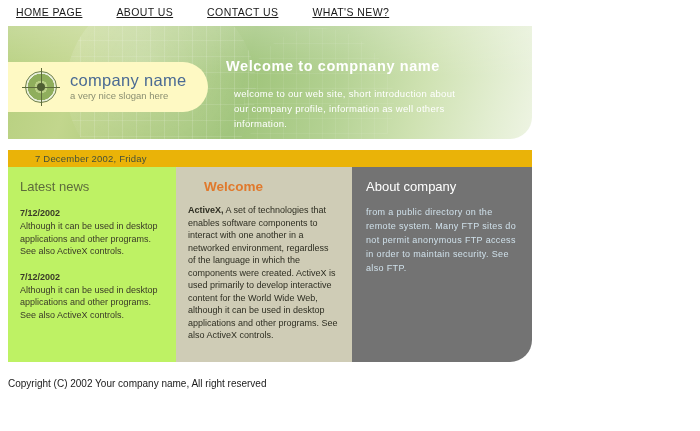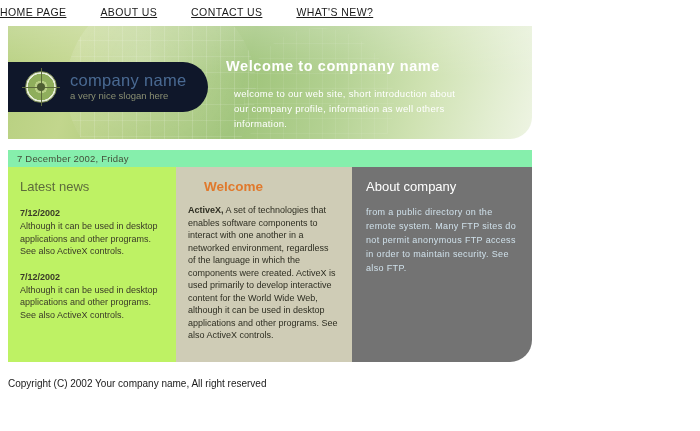--- a/index.html
+++ b/index.html
@@ -16,20 +16,21 @@
     overflow: hidden;
     background: #ffffff;
   }
 
   
   .topnav {
     position: absolute;
     left: 0; top: 0;
     width: 700px;
     height: 24px;
+    padding-left: 16px;
     display: flex;
     align-items: center;
     gap: 34px;
   }
   .topnav a {
     font-size: 10.5px;
     color: #1a1a1a;
     text-decoration: underline;
     letter-spacing: 0.4px;
     font-family: "Liberation Sans", sans-serif;
@@ -74,21 +75,21 @@
     left: 0; top: 0; width: 100%; height: 100%;
     background: linear-gradient(180deg, rgba(255,255,255,0.22), rgba(255,255,255,0) 45%);
   }
 
   
   .logo-pill {
     position: absolute;
     left: 8px; top: 62px;
     width: 200px;
     height: 50px;
-    background: #0f172a;
+    background: #fef9c3;
     border-radius: 0 26px 26px 0;
     display: flex;
     align-items: center;
     padding-left: 14px;
     z-index: 4;
   }
   .logo-mark {
     width: 38px; height: 38px;
     flex: 0 0 38px;
     position: relative;
@@ -151,26 +152,26 @@
     letter-spacing: 0.3px;
     font-family: "Liberation Sans", sans-serif;
   }
 
   
   .datebar {
     position: absolute;
     left: 8px; top: 150px;
     width: 524px;
     height: 17px;
-    background: #86efac;
+    background: #eab308;
     color: #44503a;
     font-size: 9.5px;
     display: flex;
     align-items: center;
-    padding-left: 9px;
+    padding-left: 27px;
     letter-spacing: 0.2px;
     font-family: "Liberation Sans", sans-serif;
   }
 
   
   .col {
     position: absolute;
     top: 167px;
   }
   .col-news {

